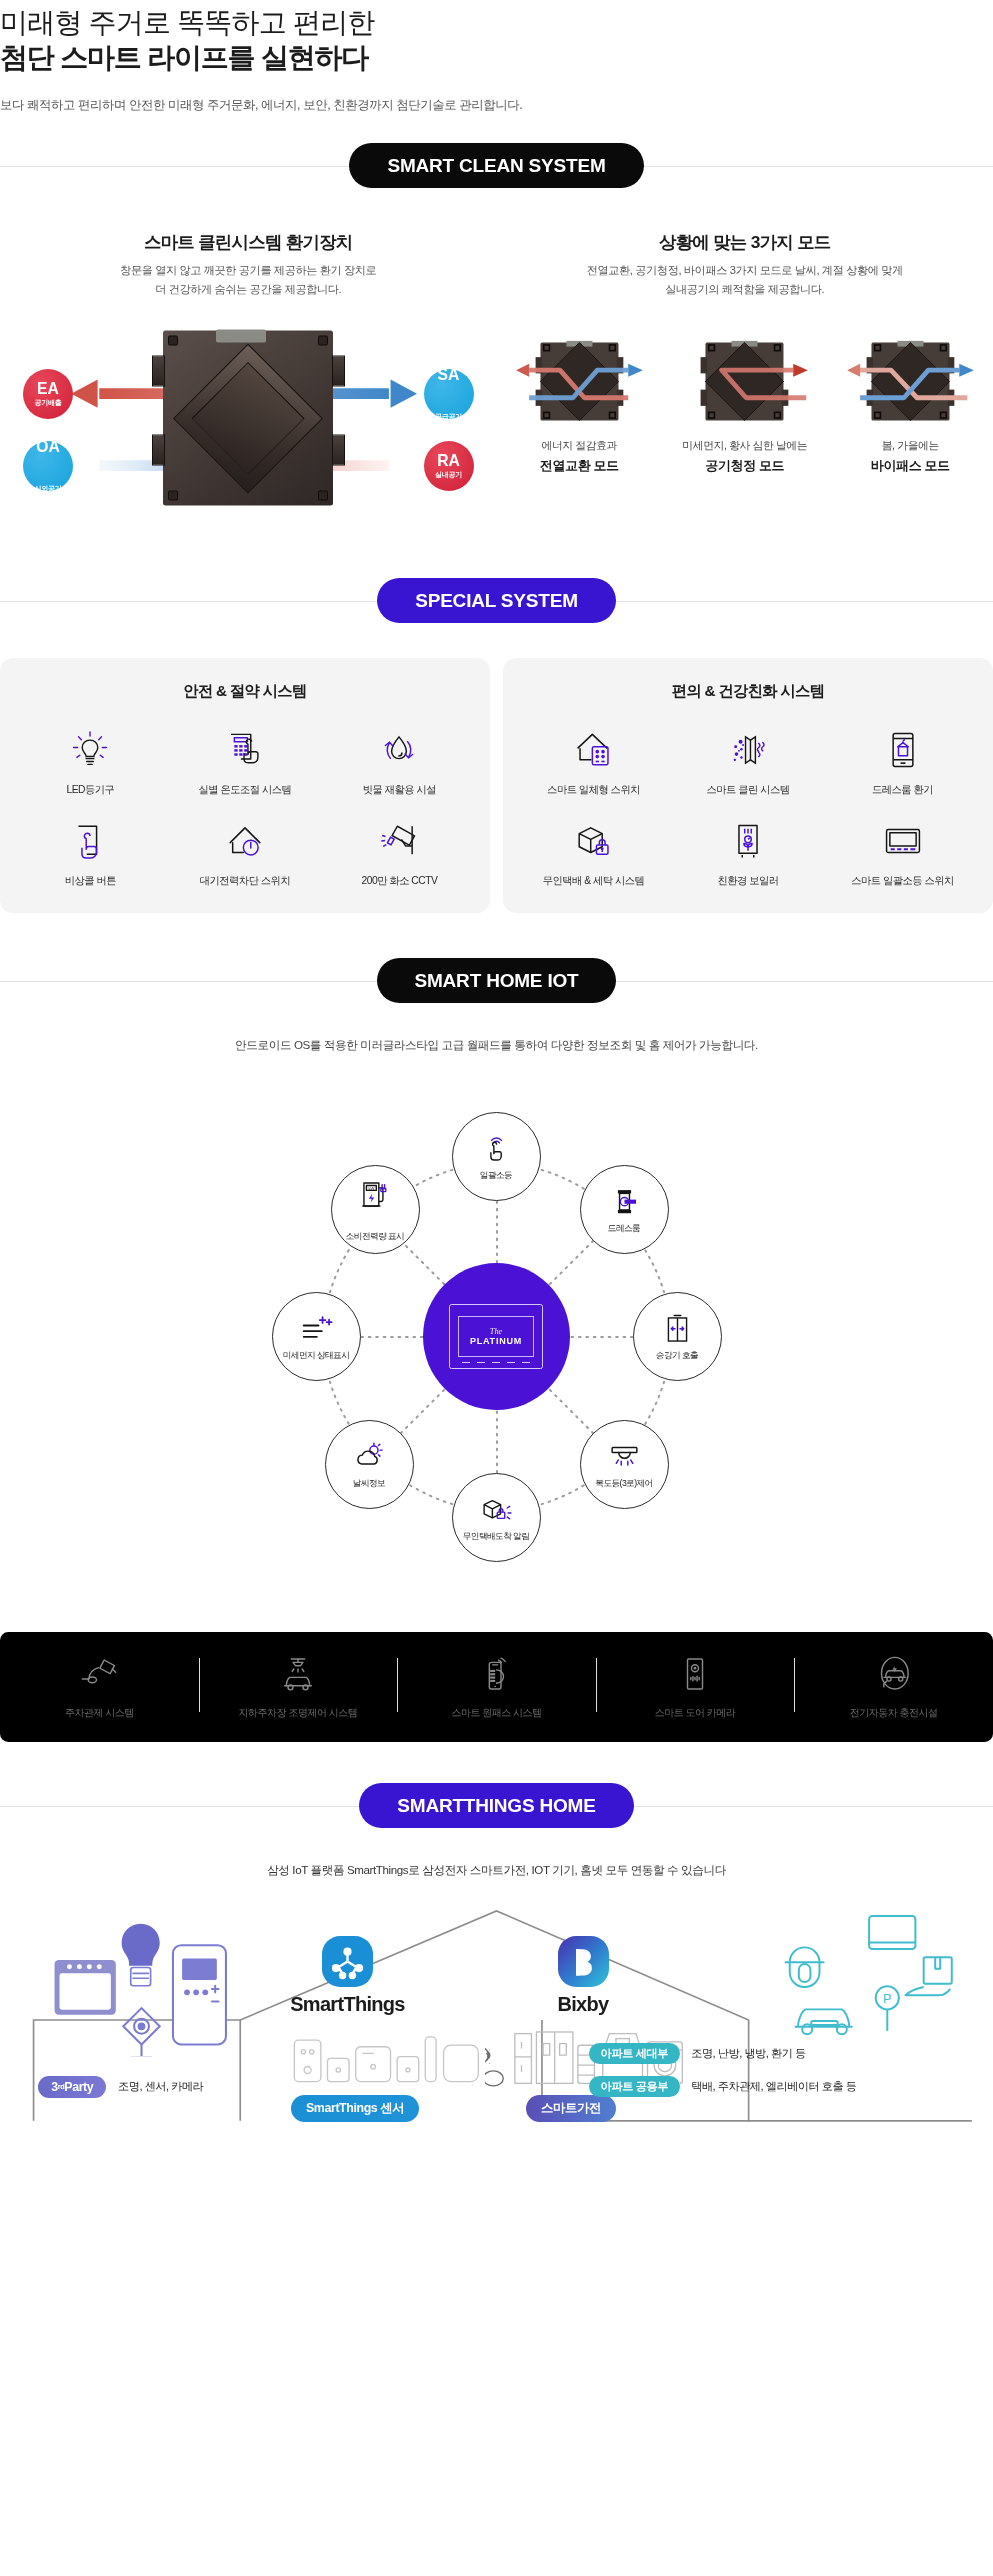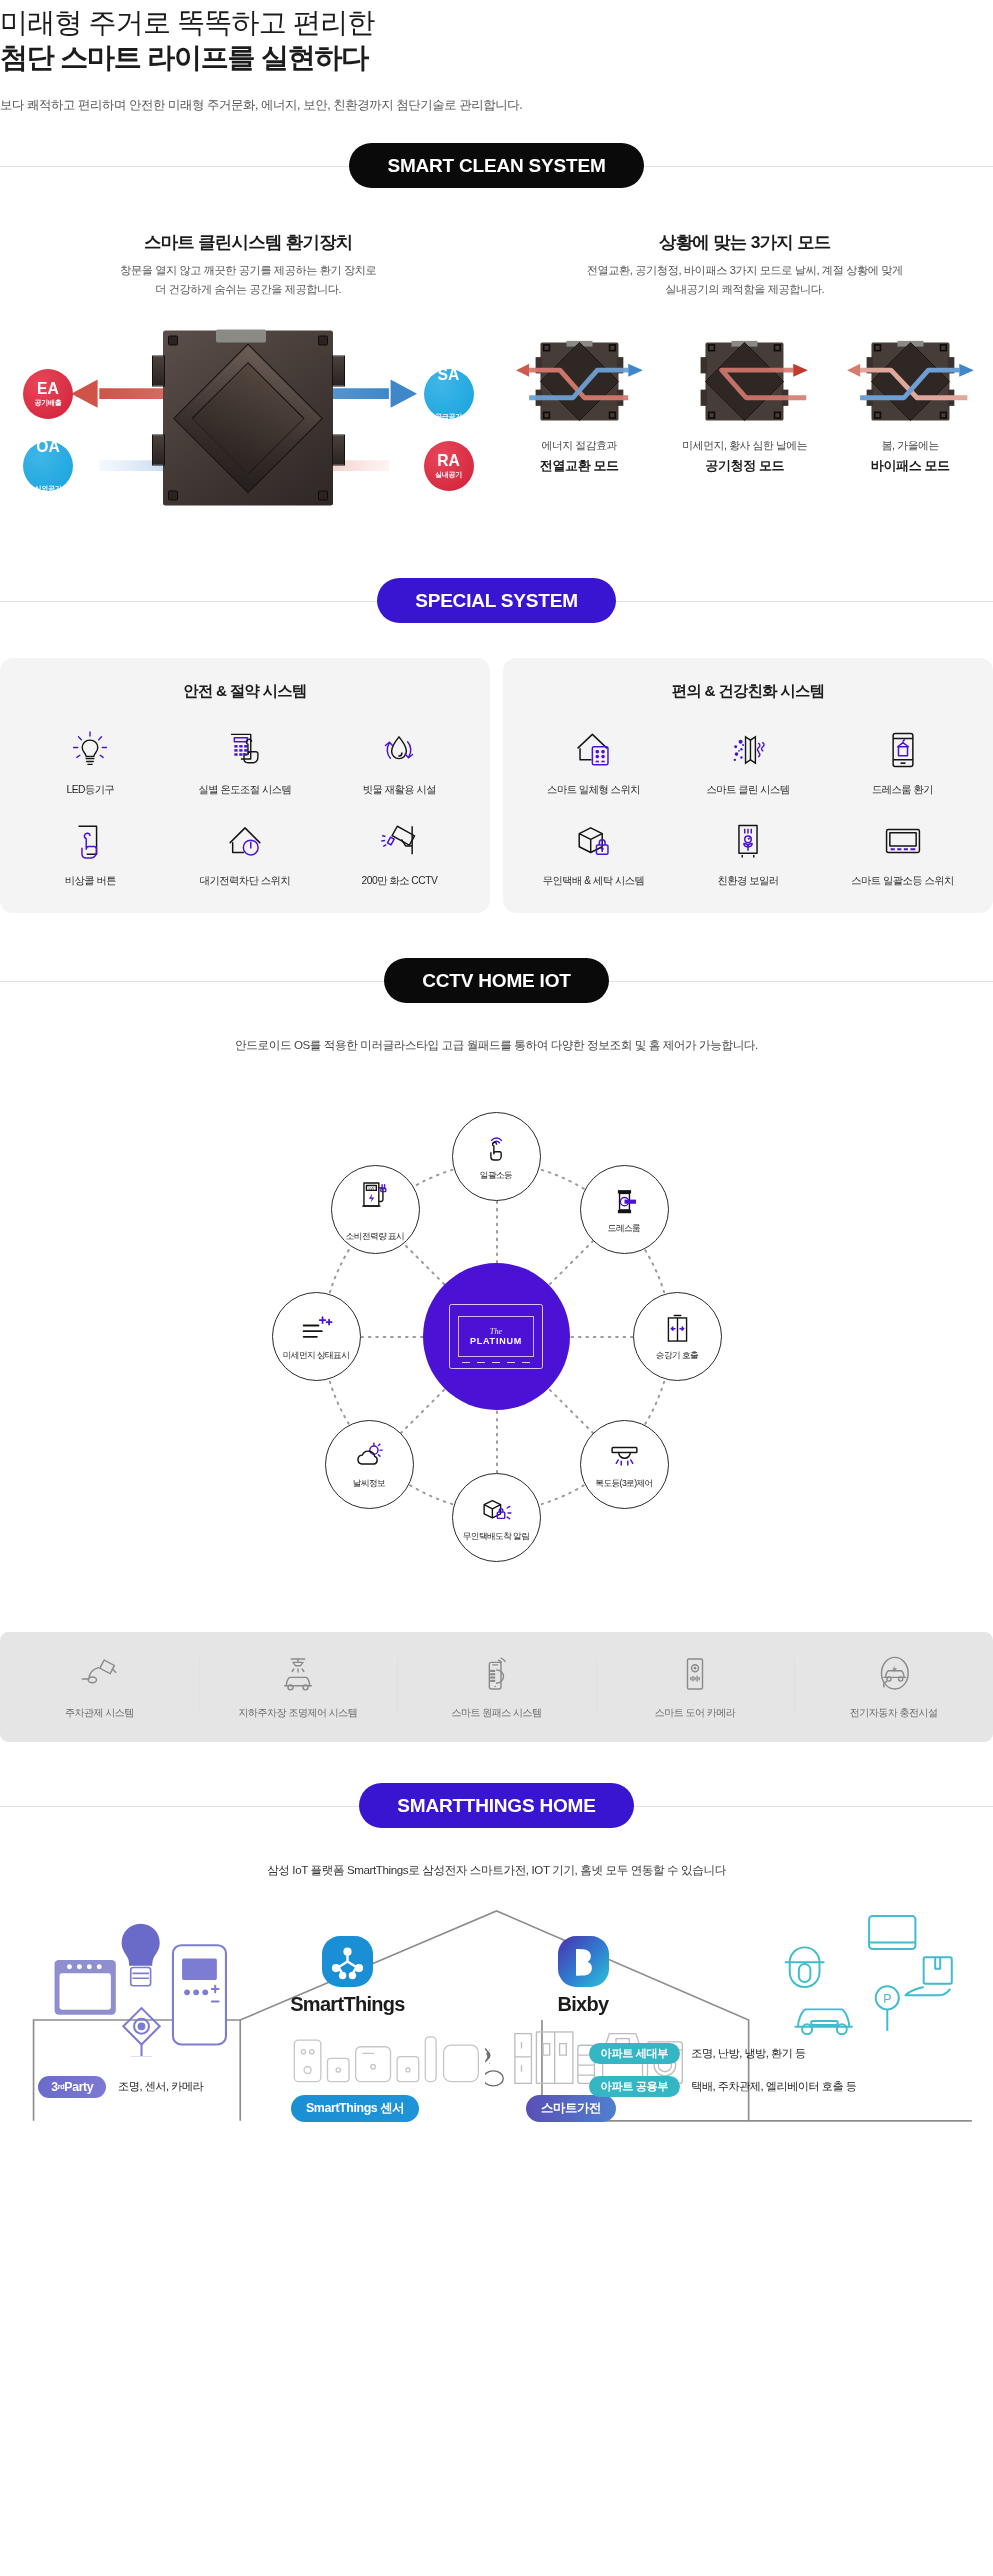--- a/index.html
+++ b/index.html
@@ -126,21 +126,21 @@
     position:absolute; width: 89px; height:89px; margin:-45px 0 0 -45px;
     border-radius:50%; background:#fff; border:0.8px solid #2a2a2a;
     display:flex; flex-direction:column; align-items:center; justify-content:center;
   }
   .node-ic { height: 36px; display:flex; align-items:center; justify-content:center; }
   .node-lb { font-size: 8.7px; letter-spacing:-0.6px; color:#1c1c1c; margin-top:1.7px; white-space:nowrap; }
   .spokes { position:absolute; left:0; top:0; width:546px; height:546px; }
 
   
   .strip {
-    display:flex; background:#e5e5e5; border-radius: 8.3px; margin-top: 21.5px;
+    display:flex; background:#000000; border-radius: 8.3px; margin-top: 21.5px;
     padding: 18px 0 21.5px 0;
   }
   .strip-item { flex:1; text-align:center; position:relative; }
   .strip-item + .strip-item::before {
     content:""; position:absolute; left:0; top:8.3px; bottom:8.3px; width:0.8px; background:#e0e0e2;
   }
   .strip-ic { height: 48px; display:flex; align-items:center; justify-content:center; }
   .strip-lb { margin-top:8.3px; font-size:10px; color:#6b6b6b; letter-spacing:-0.5px; }
 
   
@@ -535,21 +535,21 @@
               </g>
             </svg>
           </div>
           <div class="feat-label">스마트 일괄소등 스위치</div>
         </div>
       </div>
     </div>
   </div>
 
   <div class="badge-row" style="margin-top:30px;">
-    <div class="badge black">CCTV HOME IOT</div>
+    <div class="badge black">SMART HOME IOT</div>
   </div>
 
   <div class="iot-lede">안드로이드 OS를 적용한 미러글라스타입 고급 월패드를 통하여 다양한 정보조회 및 홈 제어가 가능합니다.</div>
 
   <div class="radial">
     <svg class="spokes" viewBox="0 0 660 660">
       <g stroke="#9b9b9b" stroke-width="2.4" stroke-dasharray="2 7" stroke-linecap="round" fill="none">
         <line x1="330" y1="240" x2="330" y2="112"></line>
         <line x1="394" y1="266" x2="484" y2="176"></line>
         <line x1="420" y1="330" x2="548" y2="330"></line>

